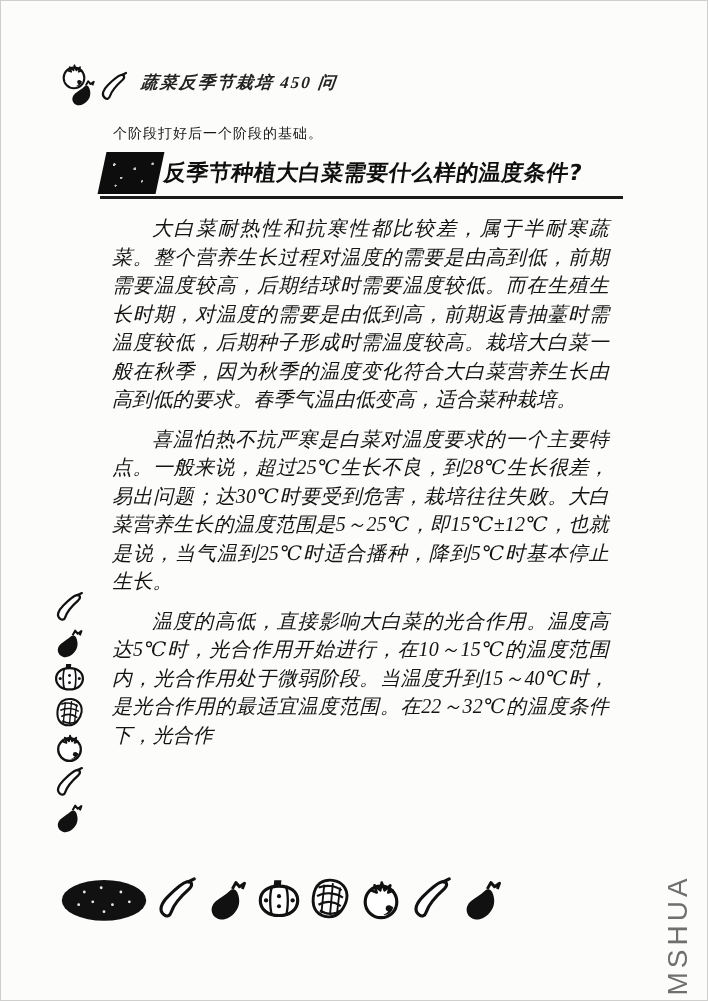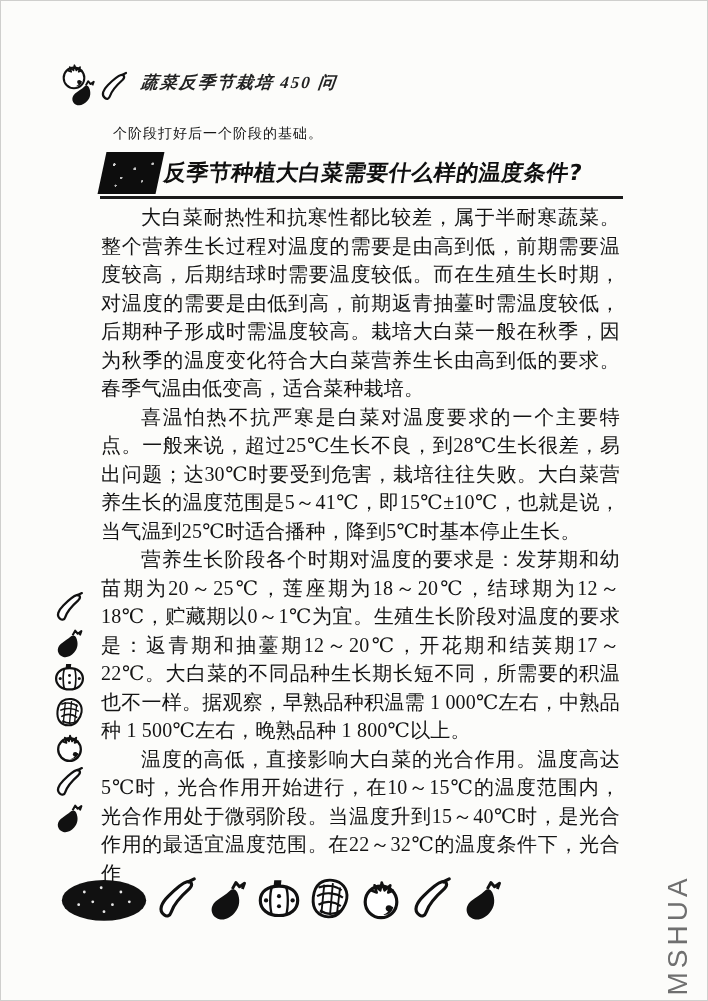--- a/index.html
+++ b/index.html
@@ -42,21 +42,21 @@
     font-family:"DejaVu Sans","Liberation Sans",sans-serif;
     font-weight:bold;font-size:22px;letter-spacing:.5px;
     transform:skewX(-8deg);white-space:nowrap;color:#0f0f0f;
   }
   
   .bodytext{
     position:absolute;left:100px;top:202px;width:519px;
     font-size:20px;line-height:28.5px;text-align:justify;
     letter-spacing:.2px;color:#141414;
   }
-  .bodytext p{margin:0;text-indent:2em;}
+  .bodytext p{margin:11px;text-indent:2em;font-style:italic;}
   
   .margin-strip{
     position:absolute;left:40px;top:590px;width:56px;
     display:flex;flex-direction:column;align-items:center;gap:2px;
   }
   .margin-strip .veg{width:33px;height:33px;}
   
   .bottom-row{
     position:absolute;left:58px;top:868px;height:60px;
     display:flex;align-items:center;gap:5px;
@@ -142,22 +142,21 @@
 
   <div class="intro" data-name="carryover-text-line">个阶段打好后一个阶段的基础。</div>
 
   <div class="question" data-name="question-heading">
     <div class="qnum" data-name="question-number-box"></div>
     <div class="qtitle" data-name="question-title">反季节种植大白菜需要什么样的温度条件?</div>
   </div>
 
   <div class="bodytext" data-name="body-text">
     <p data-name="paragraph">大白菜耐热性和抗寒性都比较差，属于半耐寒蔬菜。整个营养生长过程对温度的需要是由高到低，前期需要温度较高，后期结球时需要温度较低。而在生殖生长时期，对温度的需要是由低到高，前期返青抽薹时需温度较低，后期种子形成时需温度较高。栽培大白菜一般在秋季，因为秋季的温度变化符合大白菜营养生长由高到低的要求。春季气温由低变高，适合菜种栽培。</p>
-    <p data-name="paragraph">喜温怕热不抗严寒是白菜对温度要求的一个主要特点。一般来说，超过25℃生长不良，到28℃生长很差，易出问题；达30℃时要受到危害，栽培往往失败。大白菜营养生长的温度范围是5～41℃，即15℃±10℃，也就是说，当气温到25℃时适合播种，降到5℃时基本停止生长。</p>
-    <p data-name="paragraph">营养生长阶段各个时期对温度的要求是：发芽期和幼苗期为20～25℃，莲座期为18～20℃，结球期为12～18℃，贮藏期以0～1℃为宜。生殖生长阶段对温度的要求是：返青期和抽薹期12～20℃，开花期和结荚期17～22℃。大白菜的不同品种生长期长短不同，所需要的积温也不一样。据观察，早熟品种积温需 1 000℃左右，中熟品种 1 500℃左右，晚熟品种 1 800℃以上。</p>
+    <p data-name="paragraph">喜温怕热不抗严寒是白菜对温度要求的一个主要特点。一般来说，超过25℃生长不良，到28℃生长很差，易出问题；达30℃时要受到危害，栽培往往失败。大白菜营养生长的温度范围是5～25℃，即15℃±12℃，也就是说，当气温到25℃时适合播种，降到5℃时基本停止生长。</p>
     <p data-name="paragraph">温度的高低，直接影响大白菜的光合作用。温度高达5℃时，光合作用开始进行，在10～15℃的温度范围内，光合作用处于微弱阶段。当温度升到15～40℃时，是光合作用的最适宜温度范围。在22～32℃的温度条件下，光合作</p>
   </div>
 
   <div class="margin-strip" data-name="margin-vegetable-strip">
       <svg class="veg" data-name="cucumber-icon">
         <use href="#sym-cucumber"></use>
       </svg>
       <svg class="veg" data-name="eggplant-icon">
         <use href="#sym-eggplant"></use>
       </svg>

